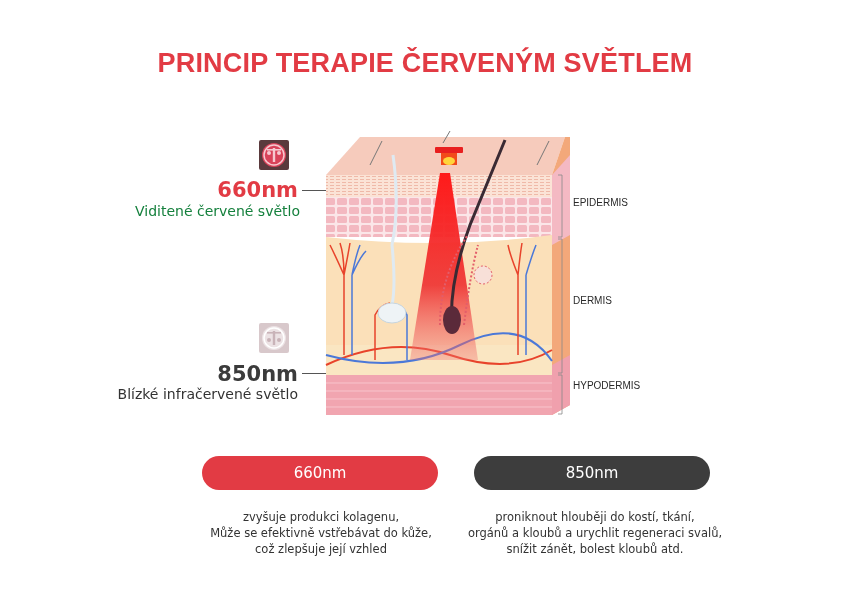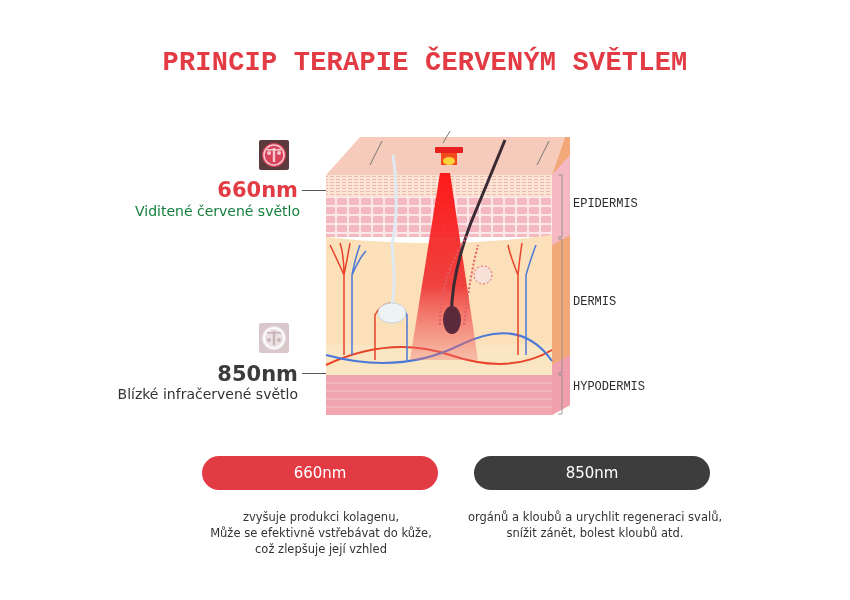--- a/index.html
+++ b/index.html
@@ -1,31 +1,31 @@
 <!DOCTYPE html>
 <html><head>
 <meta charset="utf-8">
 <style>
   html,body{margin:0;padding:0;}
   body{width:850px;height:600px;background:#ffffff;position:relative;overflow:hidden;font-family:"DejaVu Sans","Liberation Sans",sans-serif;}
-  .title{position:absolute;left:0;top:48px;width:850px;text-align:center;font-size:27px;font-weight:bold;color:#e23b44;letter-spacing:0.2px;font-family:Liberation Mono, monospace;}
+  .title{position:absolute;left:0;top:48px;width:850px;text-align:center;font-size:27px;font-weight:bold;color:#e23b44;letter-spacing:0.2px;font-family:Liberation Sans, sans-serif;}
   .icon-box{position:absolute;width:30px;height:30px;border-radius:2px;}
   .icon-660{left:259px;top:140px;background:#5a3a3d;}
   .icon-850{left:259px;top:323px;background:#d8c8cb;}
   .label-nm{position:absolute;font-weight:bold;font-size:21px;text-align:right;}
   .nm-660{right:552px;top:178px;color:#e23b44;}
   .nm-850{right:552px;top:362px;color:#3b3b3b;}
   .label-sub{position:absolute;font-size:14px;text-align:right;white-space:nowrap;}
   .sub-660{right:550px;top:203px;color:#15803d;}
   .sub-850{right:552px;top:386px;color:#333333;}
   .leader{position:absolute;height:1px;background:#555;}
   .leader-660{left:302px;top:190px;width:128px;}
   .leader-850{left:302px;top:373px;width:128px;}
   .diagram{position:absolute;left:300px;top:125px;width:280px;height:290px;}
-  .layer-label{position:absolute;font-size:12px;color:#2a2a2a;font-family:Liberation Mono, monospace;}
+  .layer-label{position:absolute;font-size:10px;color:#2a2a2a;font-family:Liberation Sans, sans-serif;}
   .pill{position:absolute;height:34px;border-radius:17px;color:#ffffff;font-size:15px;display:flex;align-items:center;justify-content:center;font-family:"DejaVu Sans",sans-serif;}
   .pill-660{left:202px;top:456px;width:236px;background:#e23b44;}
   .pill-850{left:474px;top:456px;width:236px;background:#3d3d3d;}
   .desc{position:absolute;font-size:11.5px;color:#333333;text-align:center;line-height:16px;font-family:"DejaVu Sans",sans-serif;}
   .desc div{white-space:nowrap;}
   .desc-660{left:190px;top:509px;width:262px;}
   .desc-850{left:450px;top:509px;width:290px;}
 </style>
 </head>
 <body>
@@ -139,15 +139,16 @@
 
 <div class="pill pill-660">660nm</div>
 <div class="pill pill-850">850nm</div>
 
 <div class="desc desc-660">
   <div>zvyšuje produkci kolagenu,</div>
   <div>Může se efektivně vstřebávat do kůže,</div>
   <div>což zlepšuje její vzhled</div>
 </div>
 <div class="desc desc-850">
+  <div>proniknout hlouběji do kostí, tkání,</div>
   <div>orgánů a kloubů a urychlit regeneraci svalů,</div>
   <div>snížit zánět, bolest kloubů atd.</div>
 </div>
 
 </body></html>

